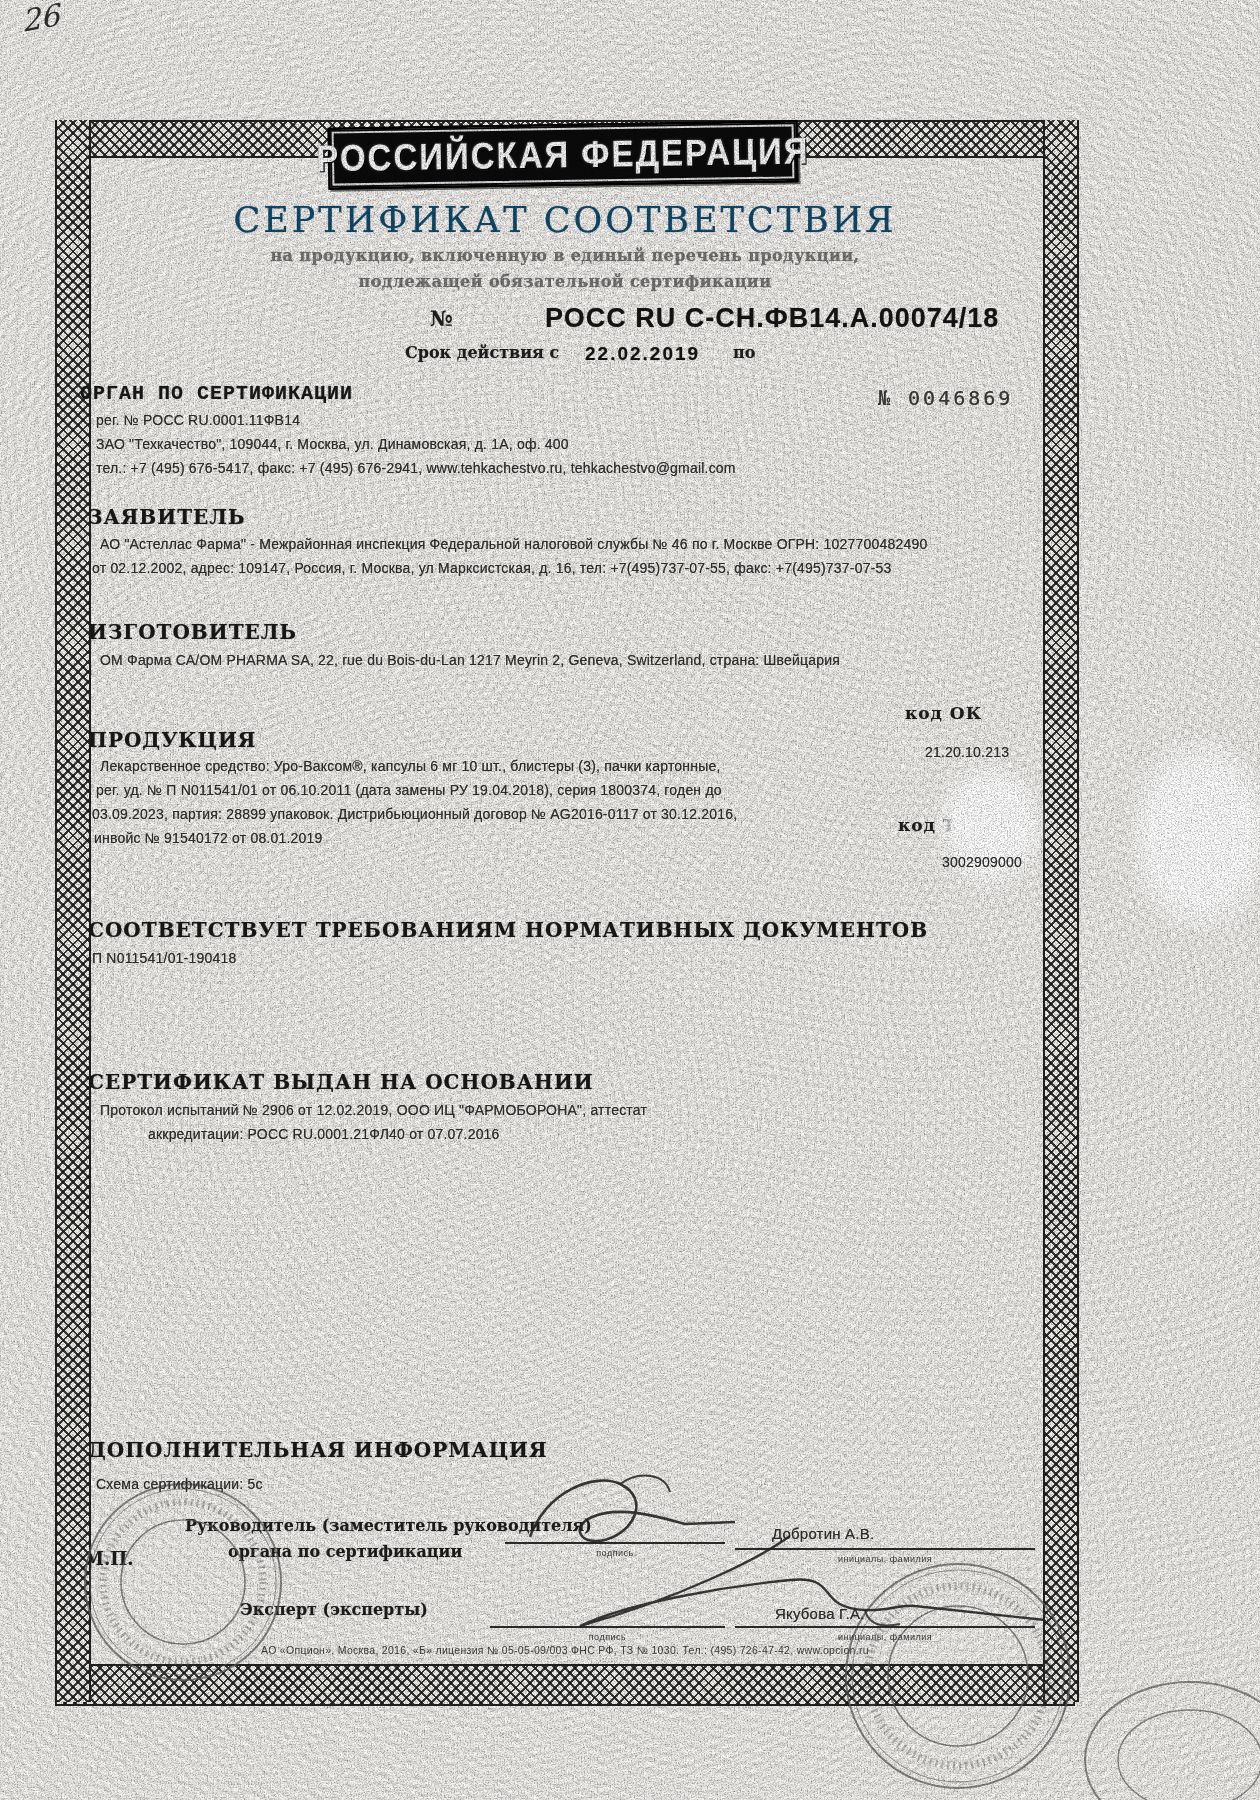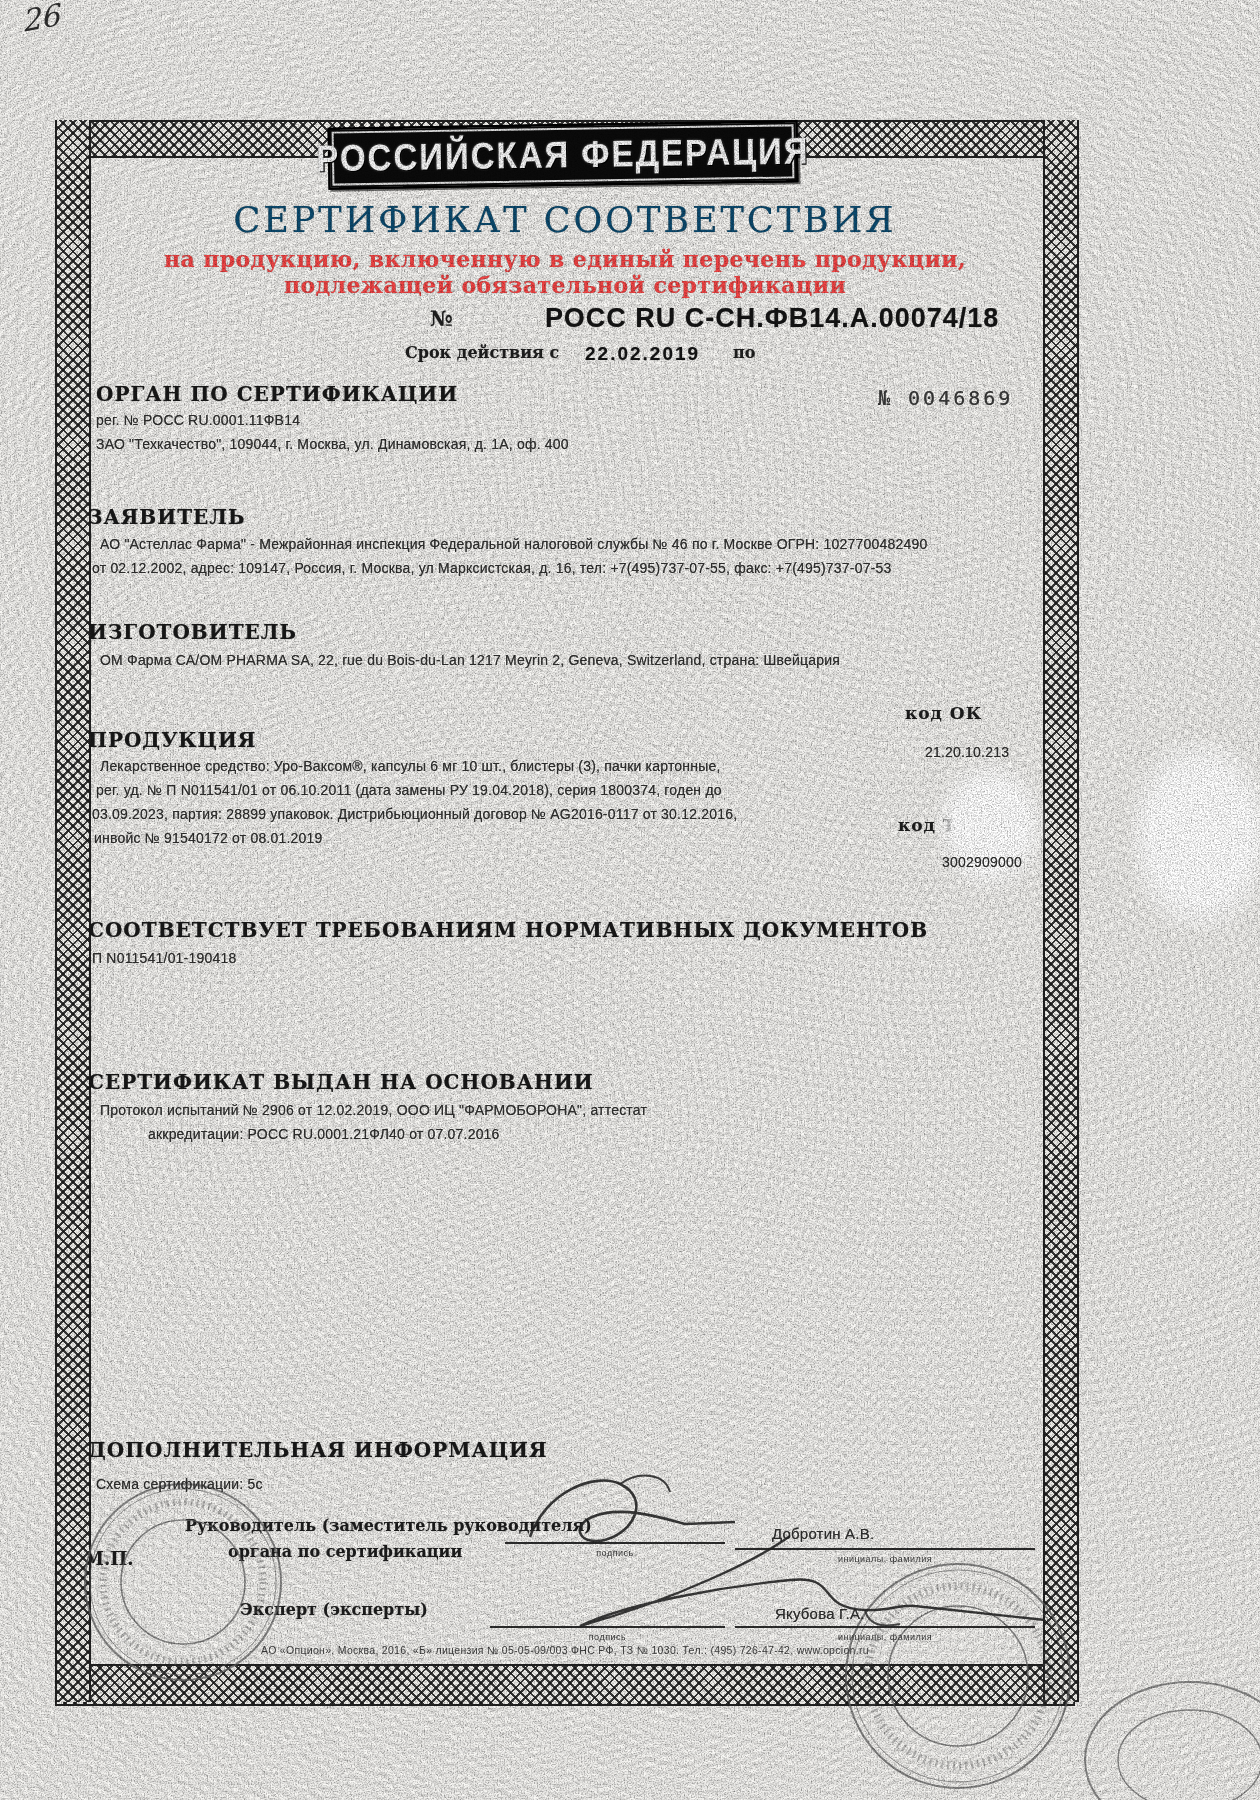--- a/index.html
+++ b/index.html
@@ -40,21 +40,21 @@
   .banner span{
     font-family:"Liberation Sans",sans-serif;font-weight:bold;font-size:33px;
     letter-spacing:2px;color:#f2f2f2;transform:scaleY(1.12);white-space:nowrap;
     text-shadow:1px 1px 0 #000, 0 0 2px #888;
   }
   .title{
     font-family:"DejaVu Serif",serif;font-size:35px;letter-spacing:3px;color:#0c4a6e;
     text-shadow:0 0 1px rgba(0,0,0,.5);white-space:nowrap;
   }
   .subtitle{
-    font-family:"DejaVu Serif",serif;font-weight:bold;font-size:22px;color:#ef4444;
+    font-family:"DejaVu Serif",serif;font-weight:bold;font-size:16px;color:#737373;
     letter-spacing:.4px;text-shadow:0 0 1px rgba(0,0,0,.4);white-space:nowrap;
   }
   .serifbold{
     font-family:"DejaVu Serif",serif;font-weight:bold;color:#1f1f1f;
     text-shadow:0 0 1px rgba(0,0,0,.35);white-space:nowrap;
   }
   .heading{
     font-family:"DejaVu Serif",serif;font-weight:bold;font-size:20px;color:#191919;
     letter-spacing:1px;text-shadow:0 0 1px rgba(0,0,0,.45);white-space:nowrap;z-index:4;
   }
@@ -108,24 +108,25 @@
   <div class="abs content subtitle" style="left:0;top:246px;width:1130px;text-align:center;">на продукцию, включенную в единый перечень продукции,</div>
   <div class="abs content subtitle" style="left:0;top:272px;width:1130px;text-align:center;">подлежащей обязательной сертификации</div>
 
   <div class="abs content serifbold" style="left:430px;top:306px;font-size:21px;">№</div>
   <div class="abs content bignum" style="left:545px;top:303px;">РОСС RU С-СН.ФВ14.А.00074/18</div>
 
   <div class="abs content serifbold" style="left:405px;top:343px;font-size:16px;">Срок действия с</div>
   <div class="abs content bignum" style="left:585px;top:343px;font-size:19px;letter-spacing:2px;">22.02.2019</div>
   <div class="abs content serifbold" style="left:733px;top:343px;font-size:16px;">по</div>
 
-  <div class="abs heading" style="left:96px;top:382px;">ОРГАН ПО СЕРТИФИКАЦИИ</div>
+  <div class="abs heading" style="left:80px;top:382px;font-family:Liberation Mono, monospace;">ОРГАН ПО СЕРТИФИКАЦИИ</div>
   <div class="abs mono" style="left:878px;top:386px;">№ 0046869</div>
   <div class="abs t" style="left:96px;top:408px;">рег. № РОСС RU.0001.11ФВ14</div>
   <div class="abs t" style="left:96px;top:432px;">ЗАО "Техкачество", 109044, г. Москва, ул. Динамовская, д. 1А, оф. 400</div>
+  <div class="abs t" style="left:96px;top:456px;">тел.: +7 (495) 676-5417, факс: +7 (495) 676-2941, www.tehkachestvo.ru, tehkachestvo@gmail.com</div>
 
   <div class="abs heading" style="left:88px;top:505px;">ЗАЯВИТЕЛЬ</div>
   <div class="abs t" style="left:100px;top:532px;">АО "Астеллас Фарма" - Межрайонная инспекция Федеральной налоговой службы № 46 по г. Москве ОГРН: 1027700482490</div>
   <div class="abs t" style="left:92px;top:556px;">от 02.12.2002, адрес: 109147, Россия, г. Москва, ул Марксистская, д. 16, тел: +7(495)737-07-55, факс: +7(495)737-07-53</div>
 
   <div class="abs heading" style="left:88px;top:620px;">ИЗГОТОВИТЕЛЬ</div>
   <div class="abs t" style="left:100px;top:648px;">ОМ Фарма СА/OM PHARMA SA, 22, rue du Bois-du-Lan 1217 Meyrin 2, Geneva, Switzerland, страна: Швейцария</div>
 
   <div class="abs serifbold" style="left:905px;top:703px;font-size:17px;letter-spacing:1px;">код ОК</div>
   <div class="abs heading" style="left:88px;top:728px;text-align:center;">ПРОДУКЦИЯ</div>

